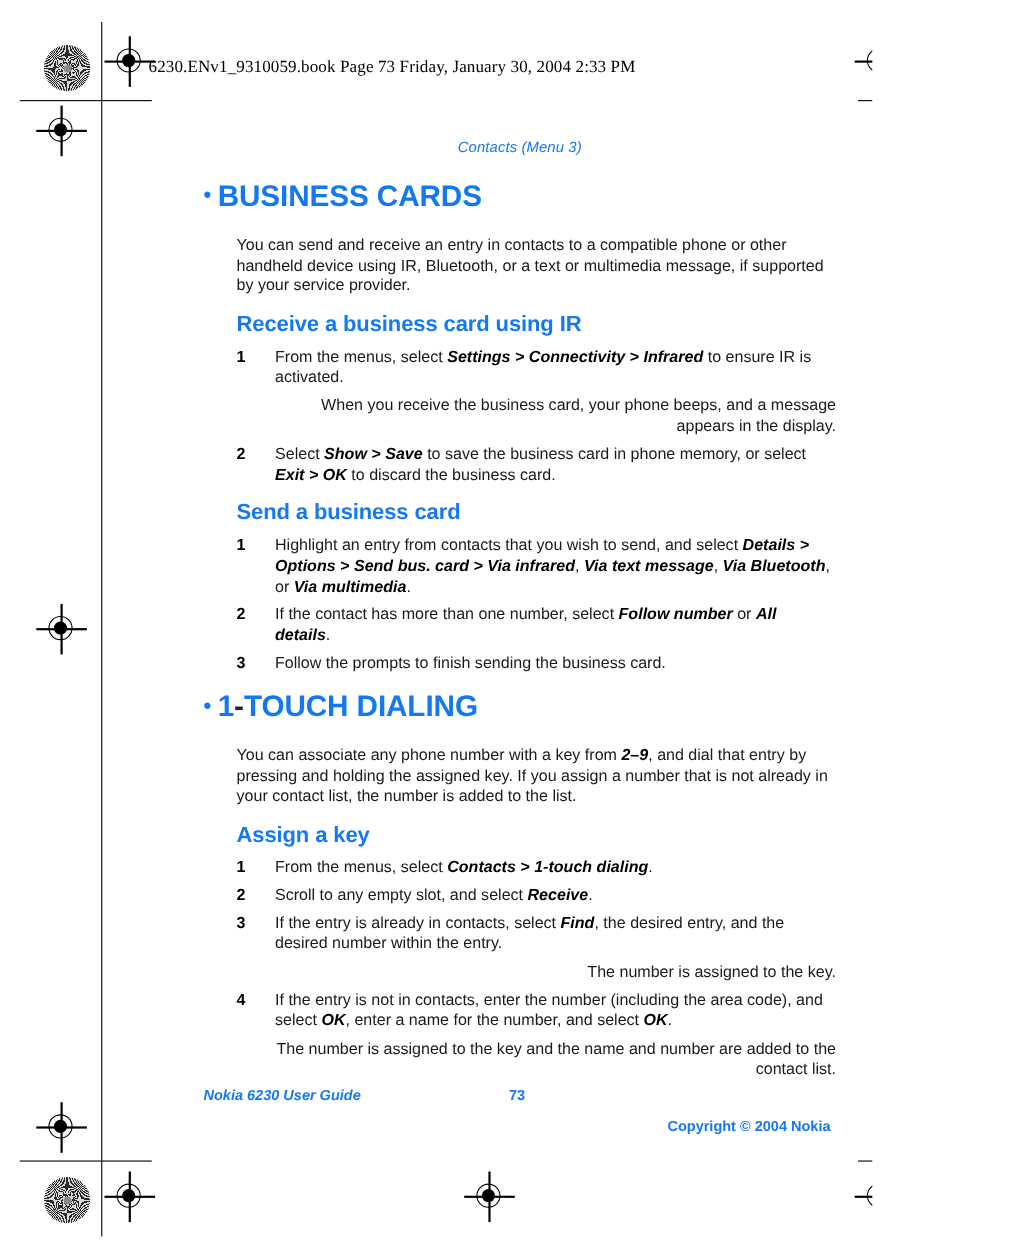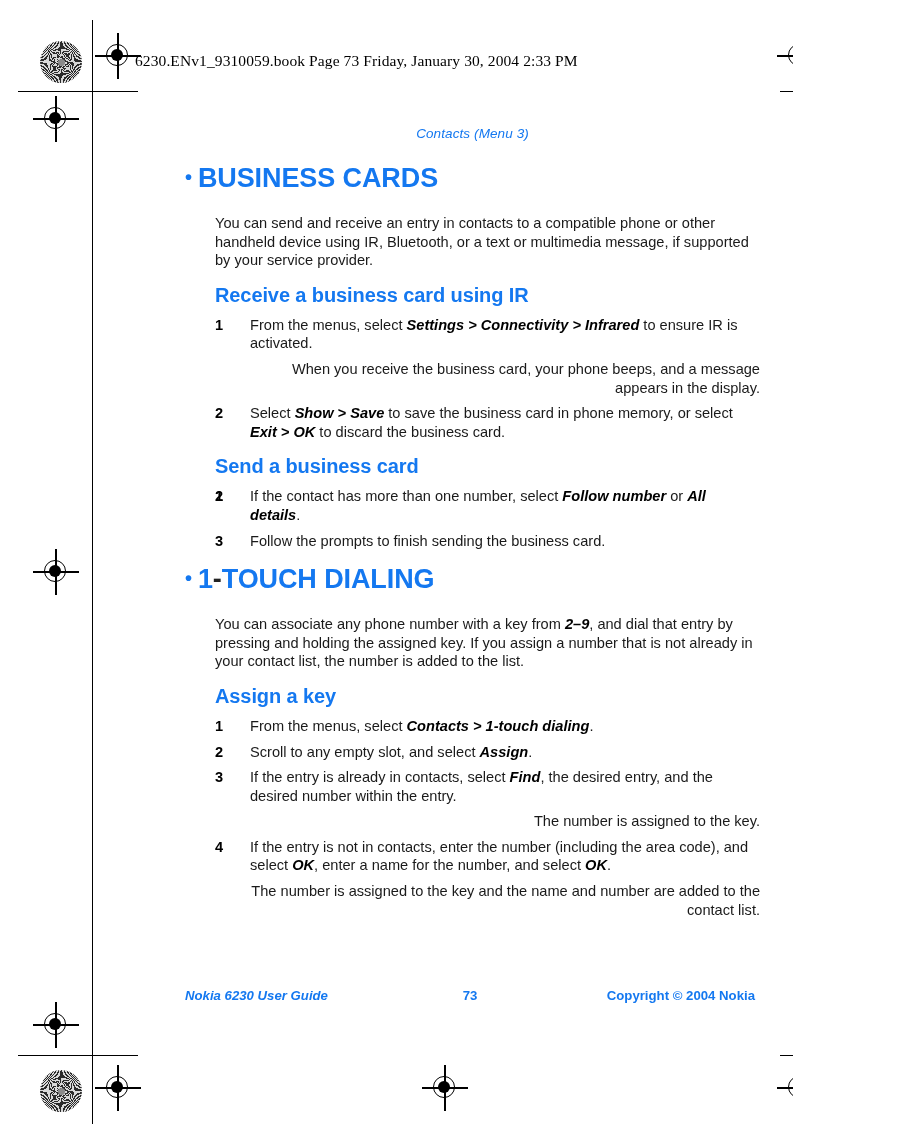--- a/index.html
+++ b/index.html
@@ -190,20 +190,21 @@
     position: absolute;
     left: 50%;
     transform: translateX(-50%);
     font-weight: bold;
   }
   .footer .f-right {
     position: absolute;
     right: 0;
     font-weight: bold;
     white-space: nowrap;
+    margin-top: 28px;
   }
 </style>
 </head>
 <body>
 
 <div class="page">
 
   <div class="trim-line" style="left:92px; top:20px; width:1.2px; height:1104px;"></div>
   <div class="trim-line" style="left:826px; top:20px; width:1.2px; height:1104px;"></div>
   <div class="trim-line" style="left:18px; top:91px; width:120px; height:1.2px;"></div>
@@ -310,20 +311,21 @@
               <span>Select <b>Show &gt; Save</b> to save the business card in phone memory, or select <b>Exit &gt; OK</b> to discard the business card.</span>
             </li>
           </ol>
         </div>
 
         <div>
           <h2 class="h2">Send a business card</h2>
           <ol class="steps">
             <li>
               <span class="num">1</span>
+              <span>Highlight an entry from contacts that you wish to send, and select <b>Details &gt; Options &gt; Send bus. card &gt; Via infrared</b>, <b>Via text message</b>, <b>Via Bluetooth</b>, or <b>Via multimedia</b>.</span>
             </li>
             <li>
               <span class="num">2</span>
               <span>If the contact has more than one number, select <b>Follow number</b> or <b>All details</b>.</span>
             </li>
             <li>
               <span class="num">3</span>
               <span>Follow the prompts to finish sending the business card.</span>
             </li>
           </ol>
@@ -341,21 +343,21 @@
 
         <div>
           <h2 class="h2">Assign a key</h2>
           <ol class="steps">
             <li>
               <span class="num">1</span>
               <span>From the menus, select <b>Contacts &gt; 1-touch dialing</b>.</span>
             </li>
             <li>
               <span class="num">2</span>
-              <span>Scroll to any empty slot, and select <b>Assign</b>.</span>
+              <span>Scroll to any empty slot, and select <b>Receive</b>.</span>
             </li>
             <li>
               <span class="num">3</span>
               <span>If the entry is already in contacts, select <b>Find</b>, the desired entry, and the desired number within the entry.</span>
               <div class="sub-para">The number is assigned to the key.</div>
             </li>
             <li>
               <span class="num">4</span>
               <span>If the entry is not in contacts, enter the number (including the area code), and select <b>OK</b>, enter a name for the number, and select <b>OK</b>.</span>
               <div class="sub-para">The number is assigned to the key and the name and number are added to the contact list.</div>

